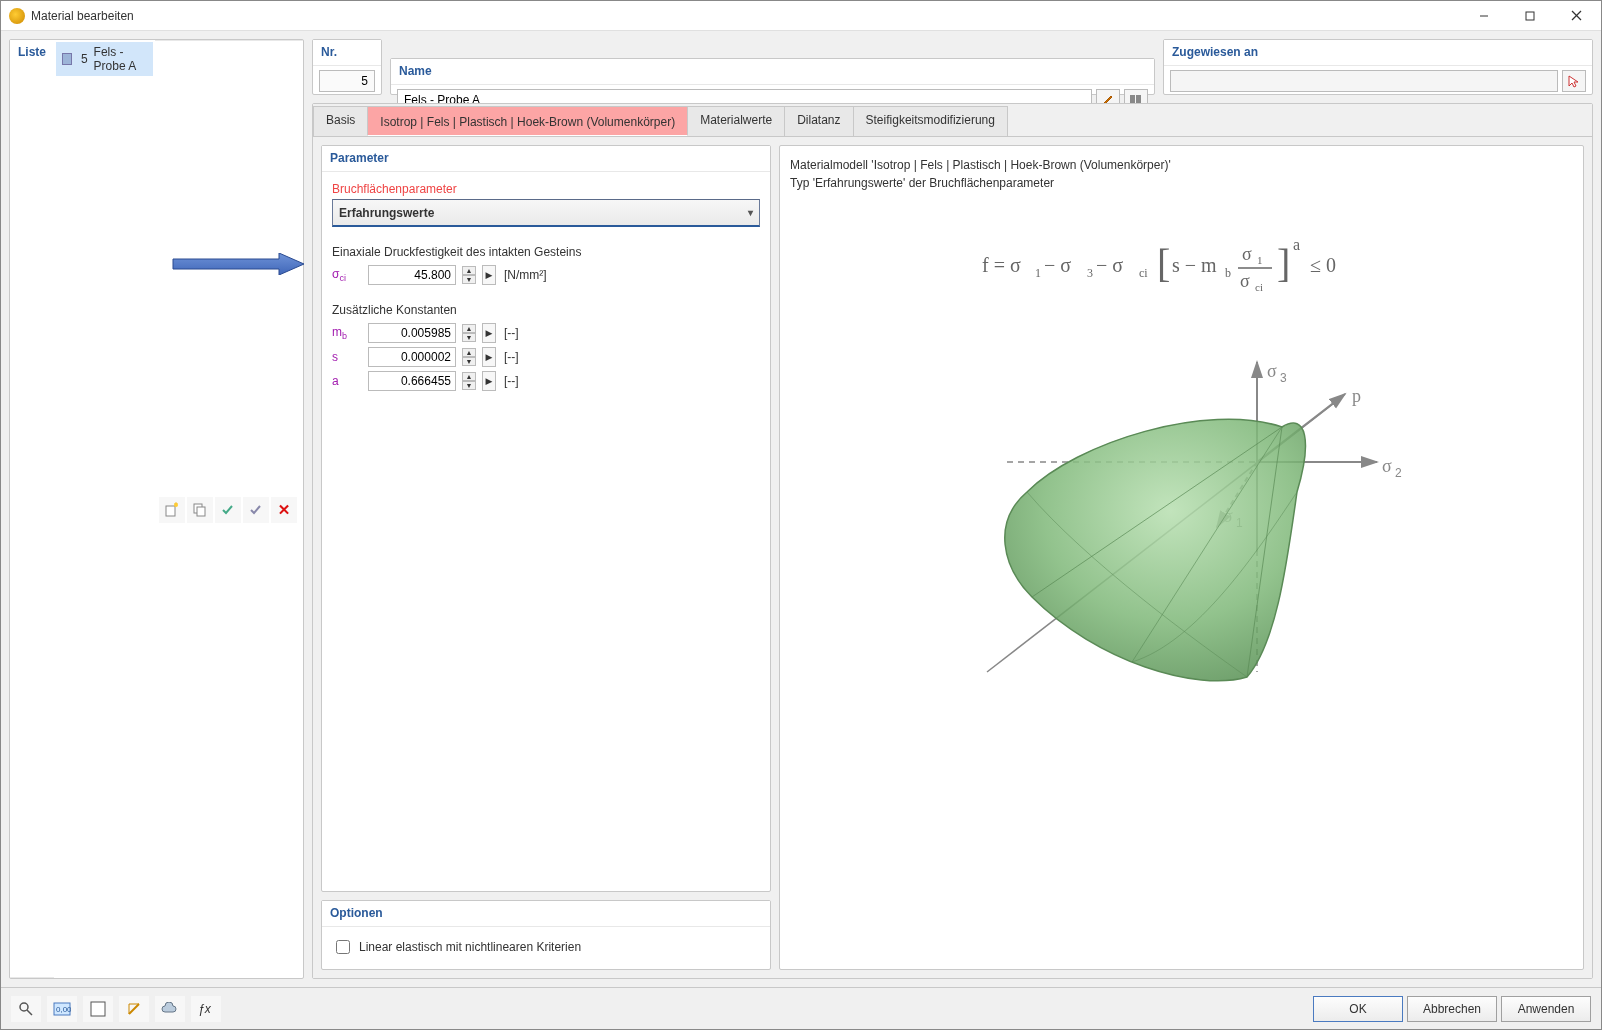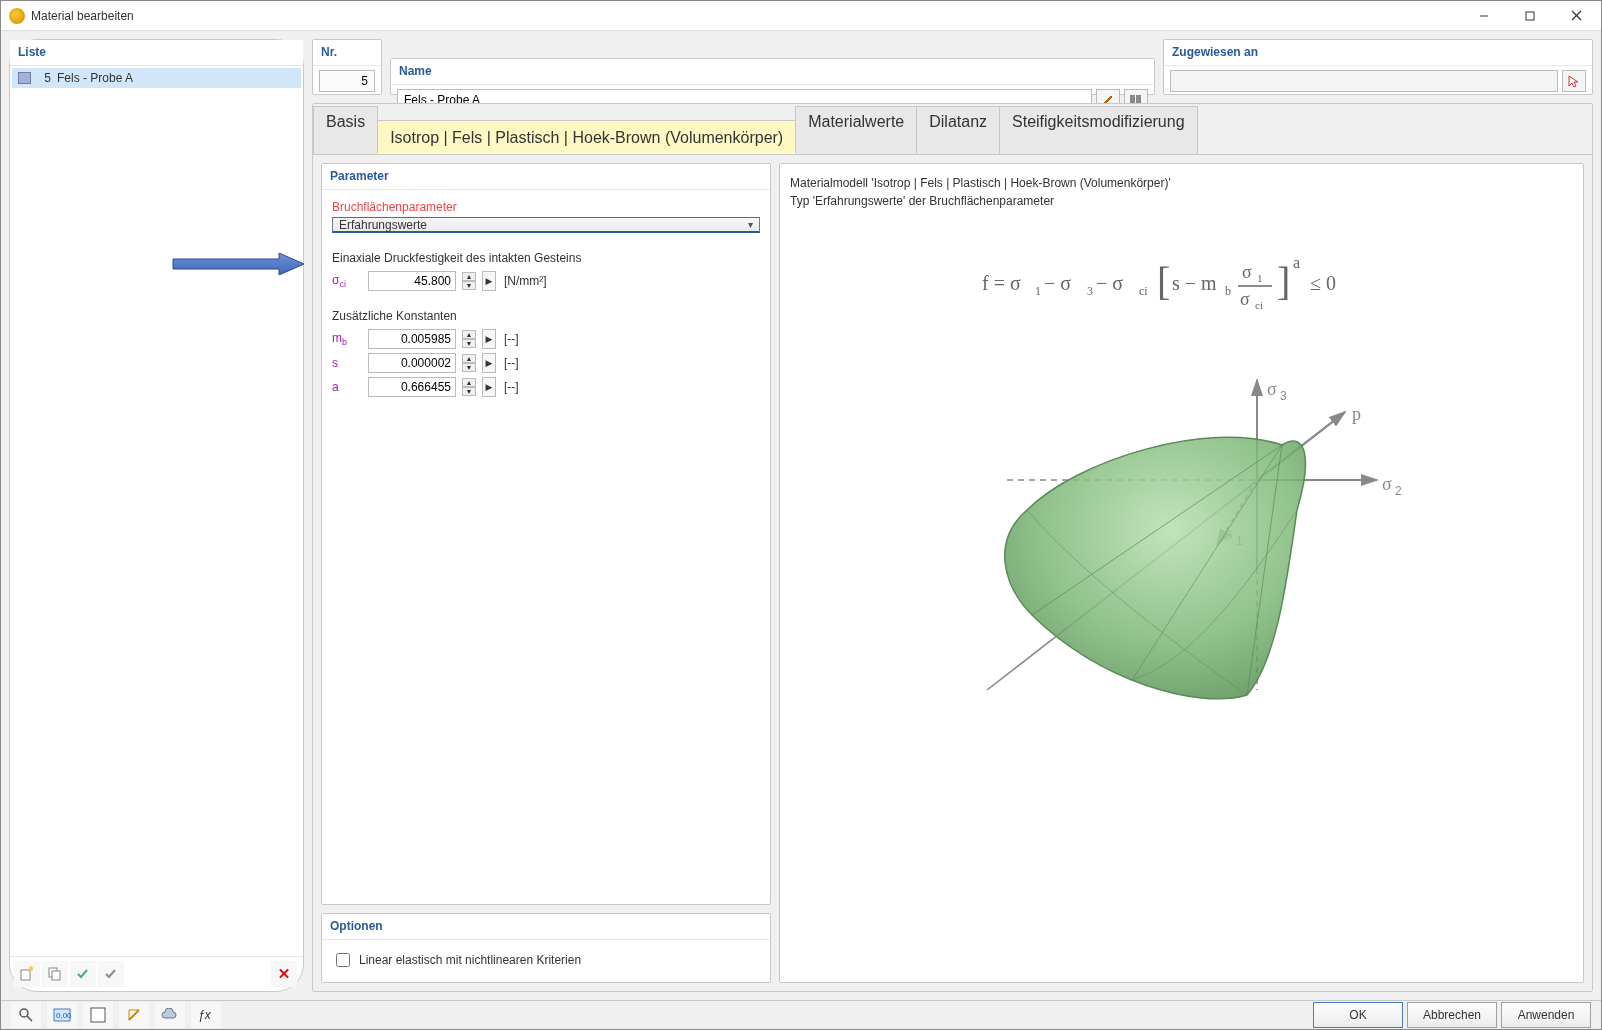--- a/index.html
+++ b/index.html
@@ -65,21 +65,21 @@
     border: 1px solid #c8c8c8;
     border-radius: 2px;
   }
   .panel-header {
     color: #2a5a9a;
     font-weight: 600;
     padding: 5px 8px 6px 8px;
     background: #fff;
     border-bottom: 1px solid #e8e8e8;
   }
-  .liste-panel { flex: 1; display: flex; flex-direction: column; border-radius: 28px; }
+  .liste-panel { flex: 1; display: flex; flex-direction: row; }
   .liste-body { flex: 1; padding: 2px 2px; }
   .liste-item {
     display: flex; align-items: center; gap: 6px;
     background: #d2e6fa;
     padding: 3px 6px;
     color: #333;
   }
   .liste-swatch { width: 13px; height: 12px; background: #9cb4d8; border: 1px solid #77a; }
   .liste-num { width: 14px; text-align: right; color: #333; }
   .liste-toolbar {
@@ -124,54 +124,55 @@
     display: flex; background: #f0f0f0; border-bottom: 1px solid #c8c8c8;
     padding: 0;
   }
   .tab {
     padding: 6px 12px;
     background: #e8e8e8;
     border: 1px solid #c8c8c8;
     border-bottom: none;
     margin-right: -1px;
     margin-top: 2px;
-    font-size: 16px;
+    font-size: 12px;
     color: #333;
   }
   .tab.active {
-    background: #fef9c3;
-    margin-top: 16px;
+    background: #fca5a5;
+    margin-top: 2px;
     padding-top: 8px;
     border-bottom: 1px solid #fff;
     position: relative;
     z-index: 2;
   }
 
   .tab-body {
     flex: 1; background: #f0f0f0;
     padding: 8px; display: flex; gap: 8px;
   }
   .left-sub { width: 450px; display: flex; flex-direction: column; gap: 8px;}
   .right-sub { flex: 1; display: flex; flex-direction: column; gap: 8px;}
 
   .param-panel { flex: 1; }
   .option-panel { height: 70px; }
   .right-panel { flex: 1; }
 
   .param-body { padding: 10px 10px; }
   .field-label { color: #ef4444; margin-bottom: 3px; }
   .dropdown {
-    width: 100%; height: 16px;
+    width: 100%; height: 28px;
     border: 1px solid #6a7a99;
     background: linear-gradient(#f7f7f7,#eaeaea);
     display: flex; align-items: center; padding: 0 6px;
     justify-content: space-between;
     border-top-color: #5a6a89;
     border-bottom: 2px solid #2a5a9a;
     font-size: 12px;
+    font-weight: bold;
   }
   .chev { font-size: 10px; color: #555;}
 
   .section-label { margin-top: 18px; margin-bottom: 6px; color: #333;}
   .row {
     display: flex; align-items: center; gap: 6px; margin-bottom: 4px;
     font-size: 12px;
   }
   .sym { width: 30px; color: #a21caf; }
   .sym sub { font-size: 9px; }
@@ -187,21 +188,21 @@
   .option-body { padding: 10px; }
   .check-row { display: flex; align-items: center; gap: 6px;}
   .check-row input[type=checkbox] { width: 14px; height: 14px; }
 
   .right-body { padding: 10px; color: #333; }
   .right-body .desc { margin-bottom: 40px; line-height: 1.5; }
   .formula-area { display: flex; justify-content: center; margin-top: 30px; margin-bottom: 40px; }
   .diagram-area { display: flex; justify-content: center; margin-top: 10px; }
 
   .footer {
-    height: 29px; border-top: 1px solid #c8c8c8;
+    height: 42px; border-top: 1px solid #c8c8c8;
     background: #f0f0f0;
     display: flex; align-items: center; padding: 0 10px; gap: 4px;
   }
   .footer .spacer { flex: 1; }
   .f-btn {
     min-width: 90px; height: 26px; border: 1px solid #a0a0a0;
     background: linear-gradient(#fdfdfd,#ececec);
     display:flex;align-items:center;justify-content:center;
     padding: 0 12px;
   }

